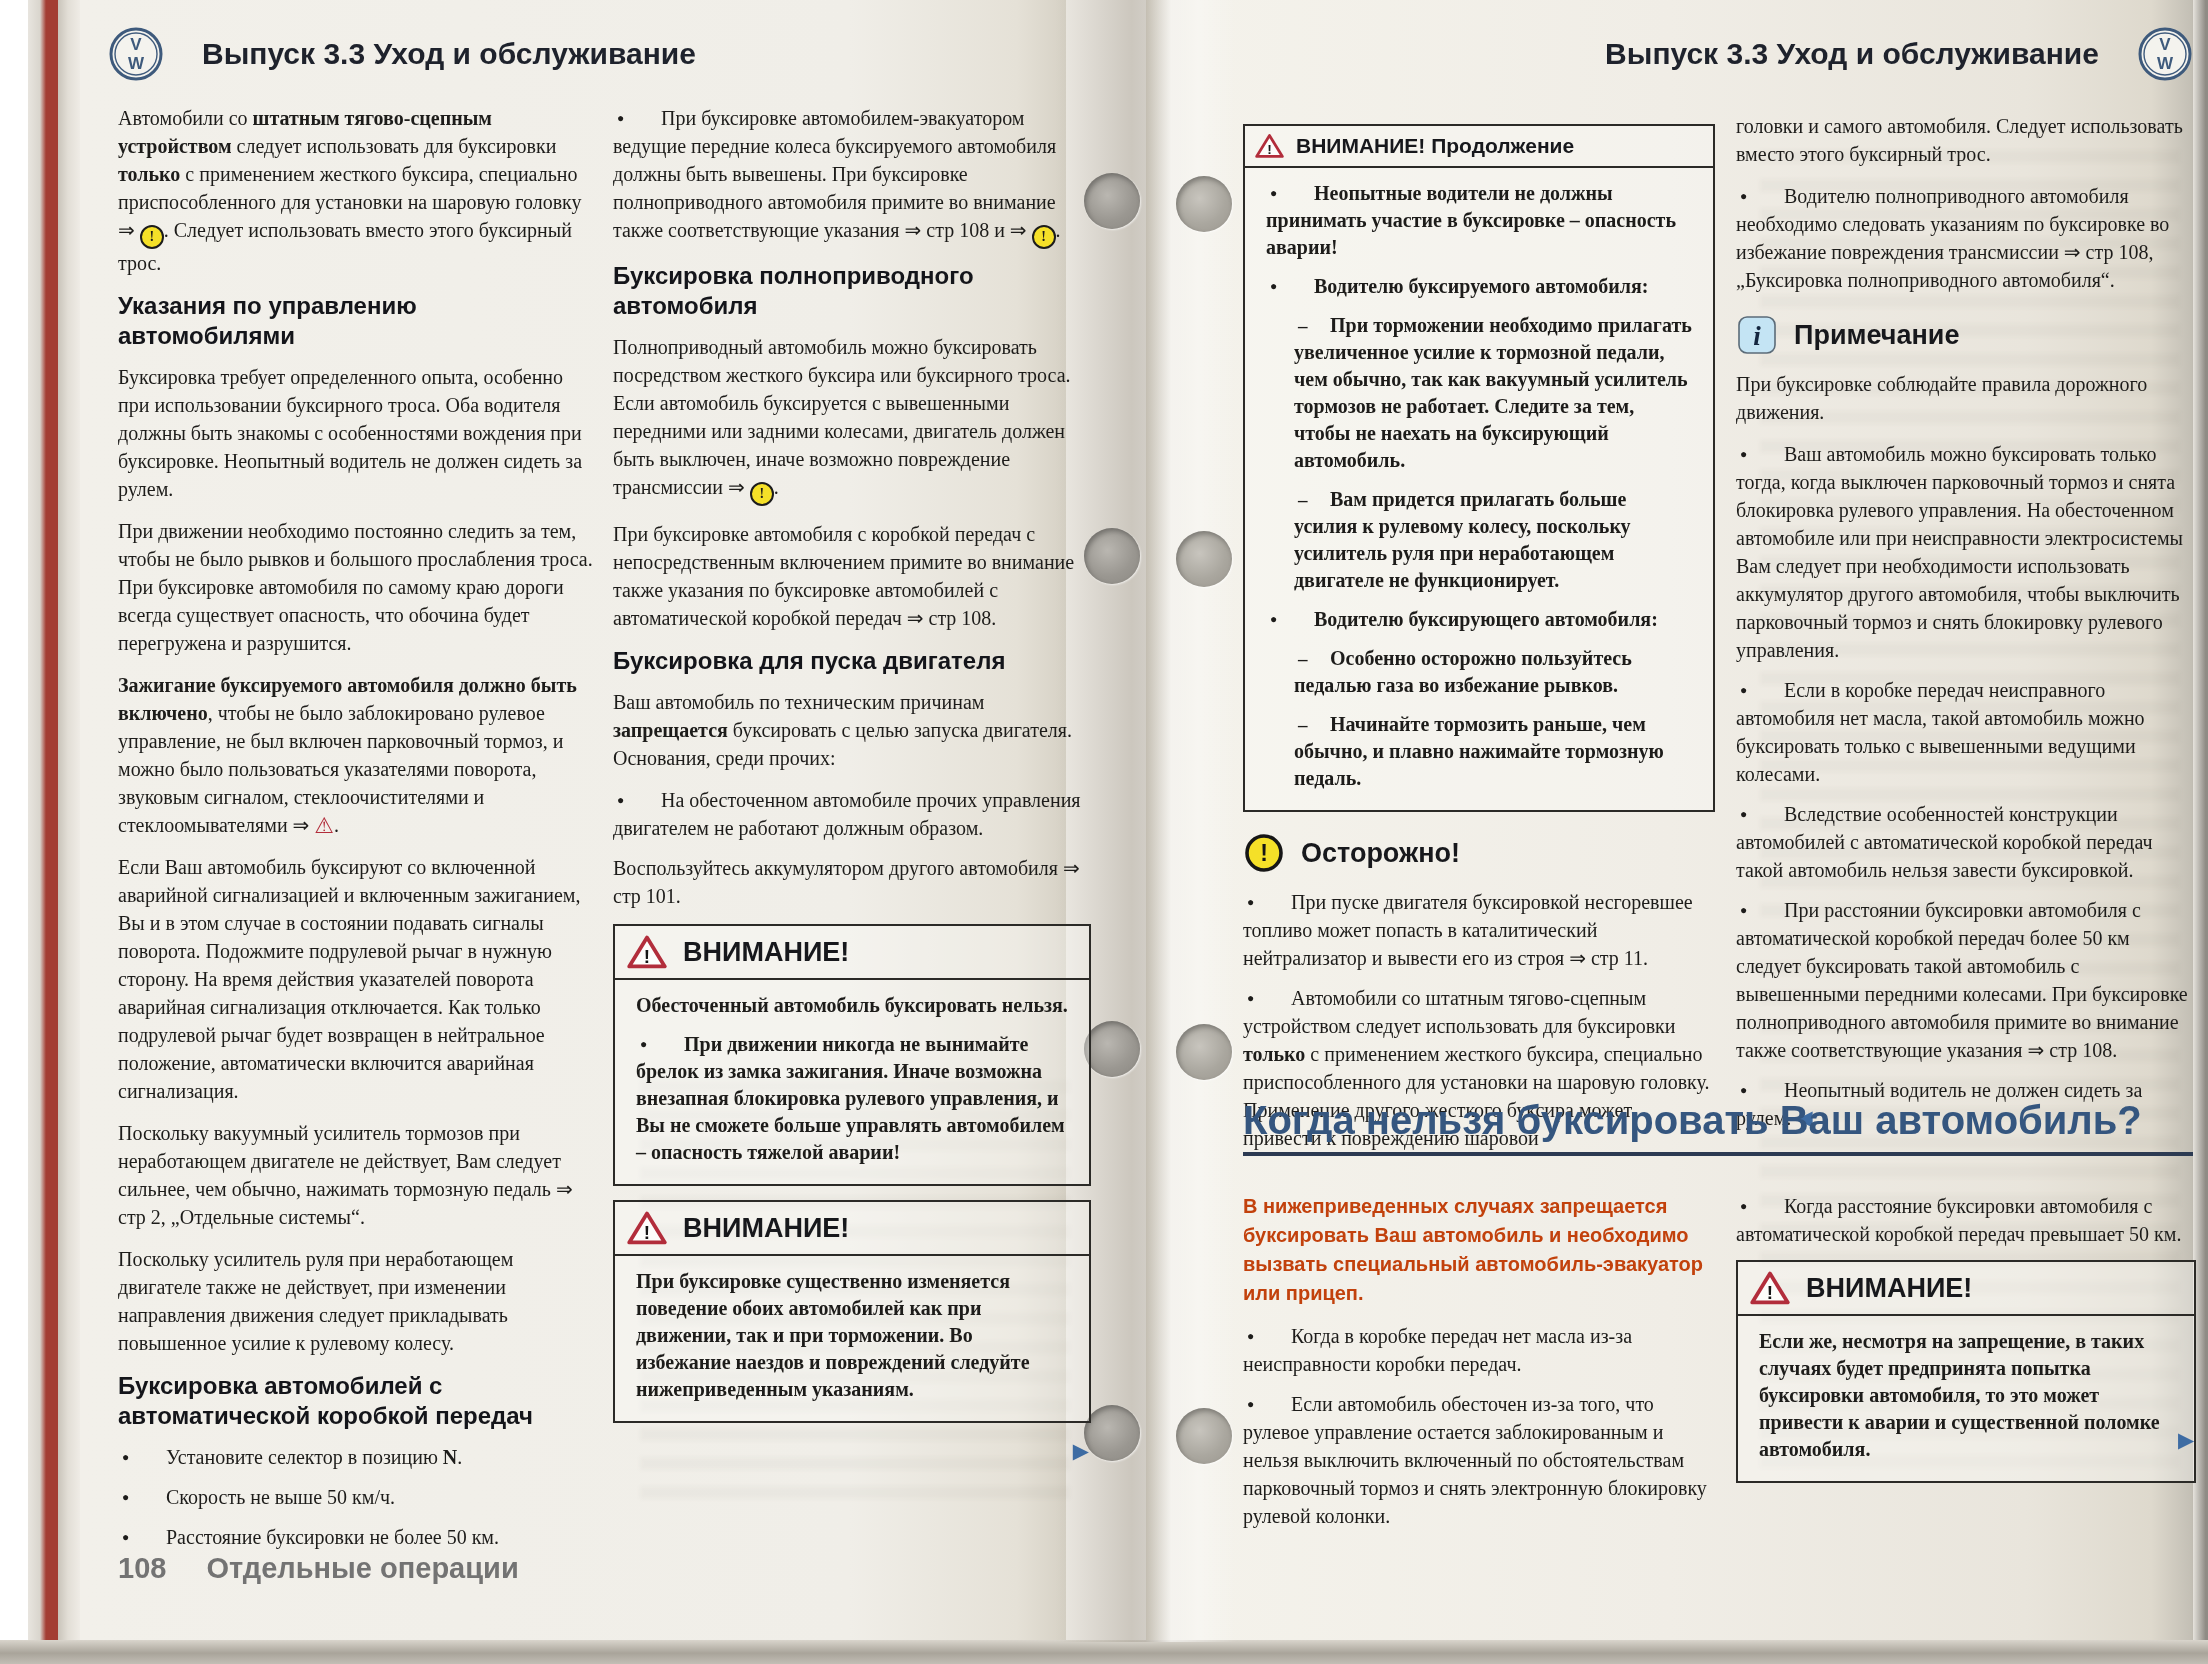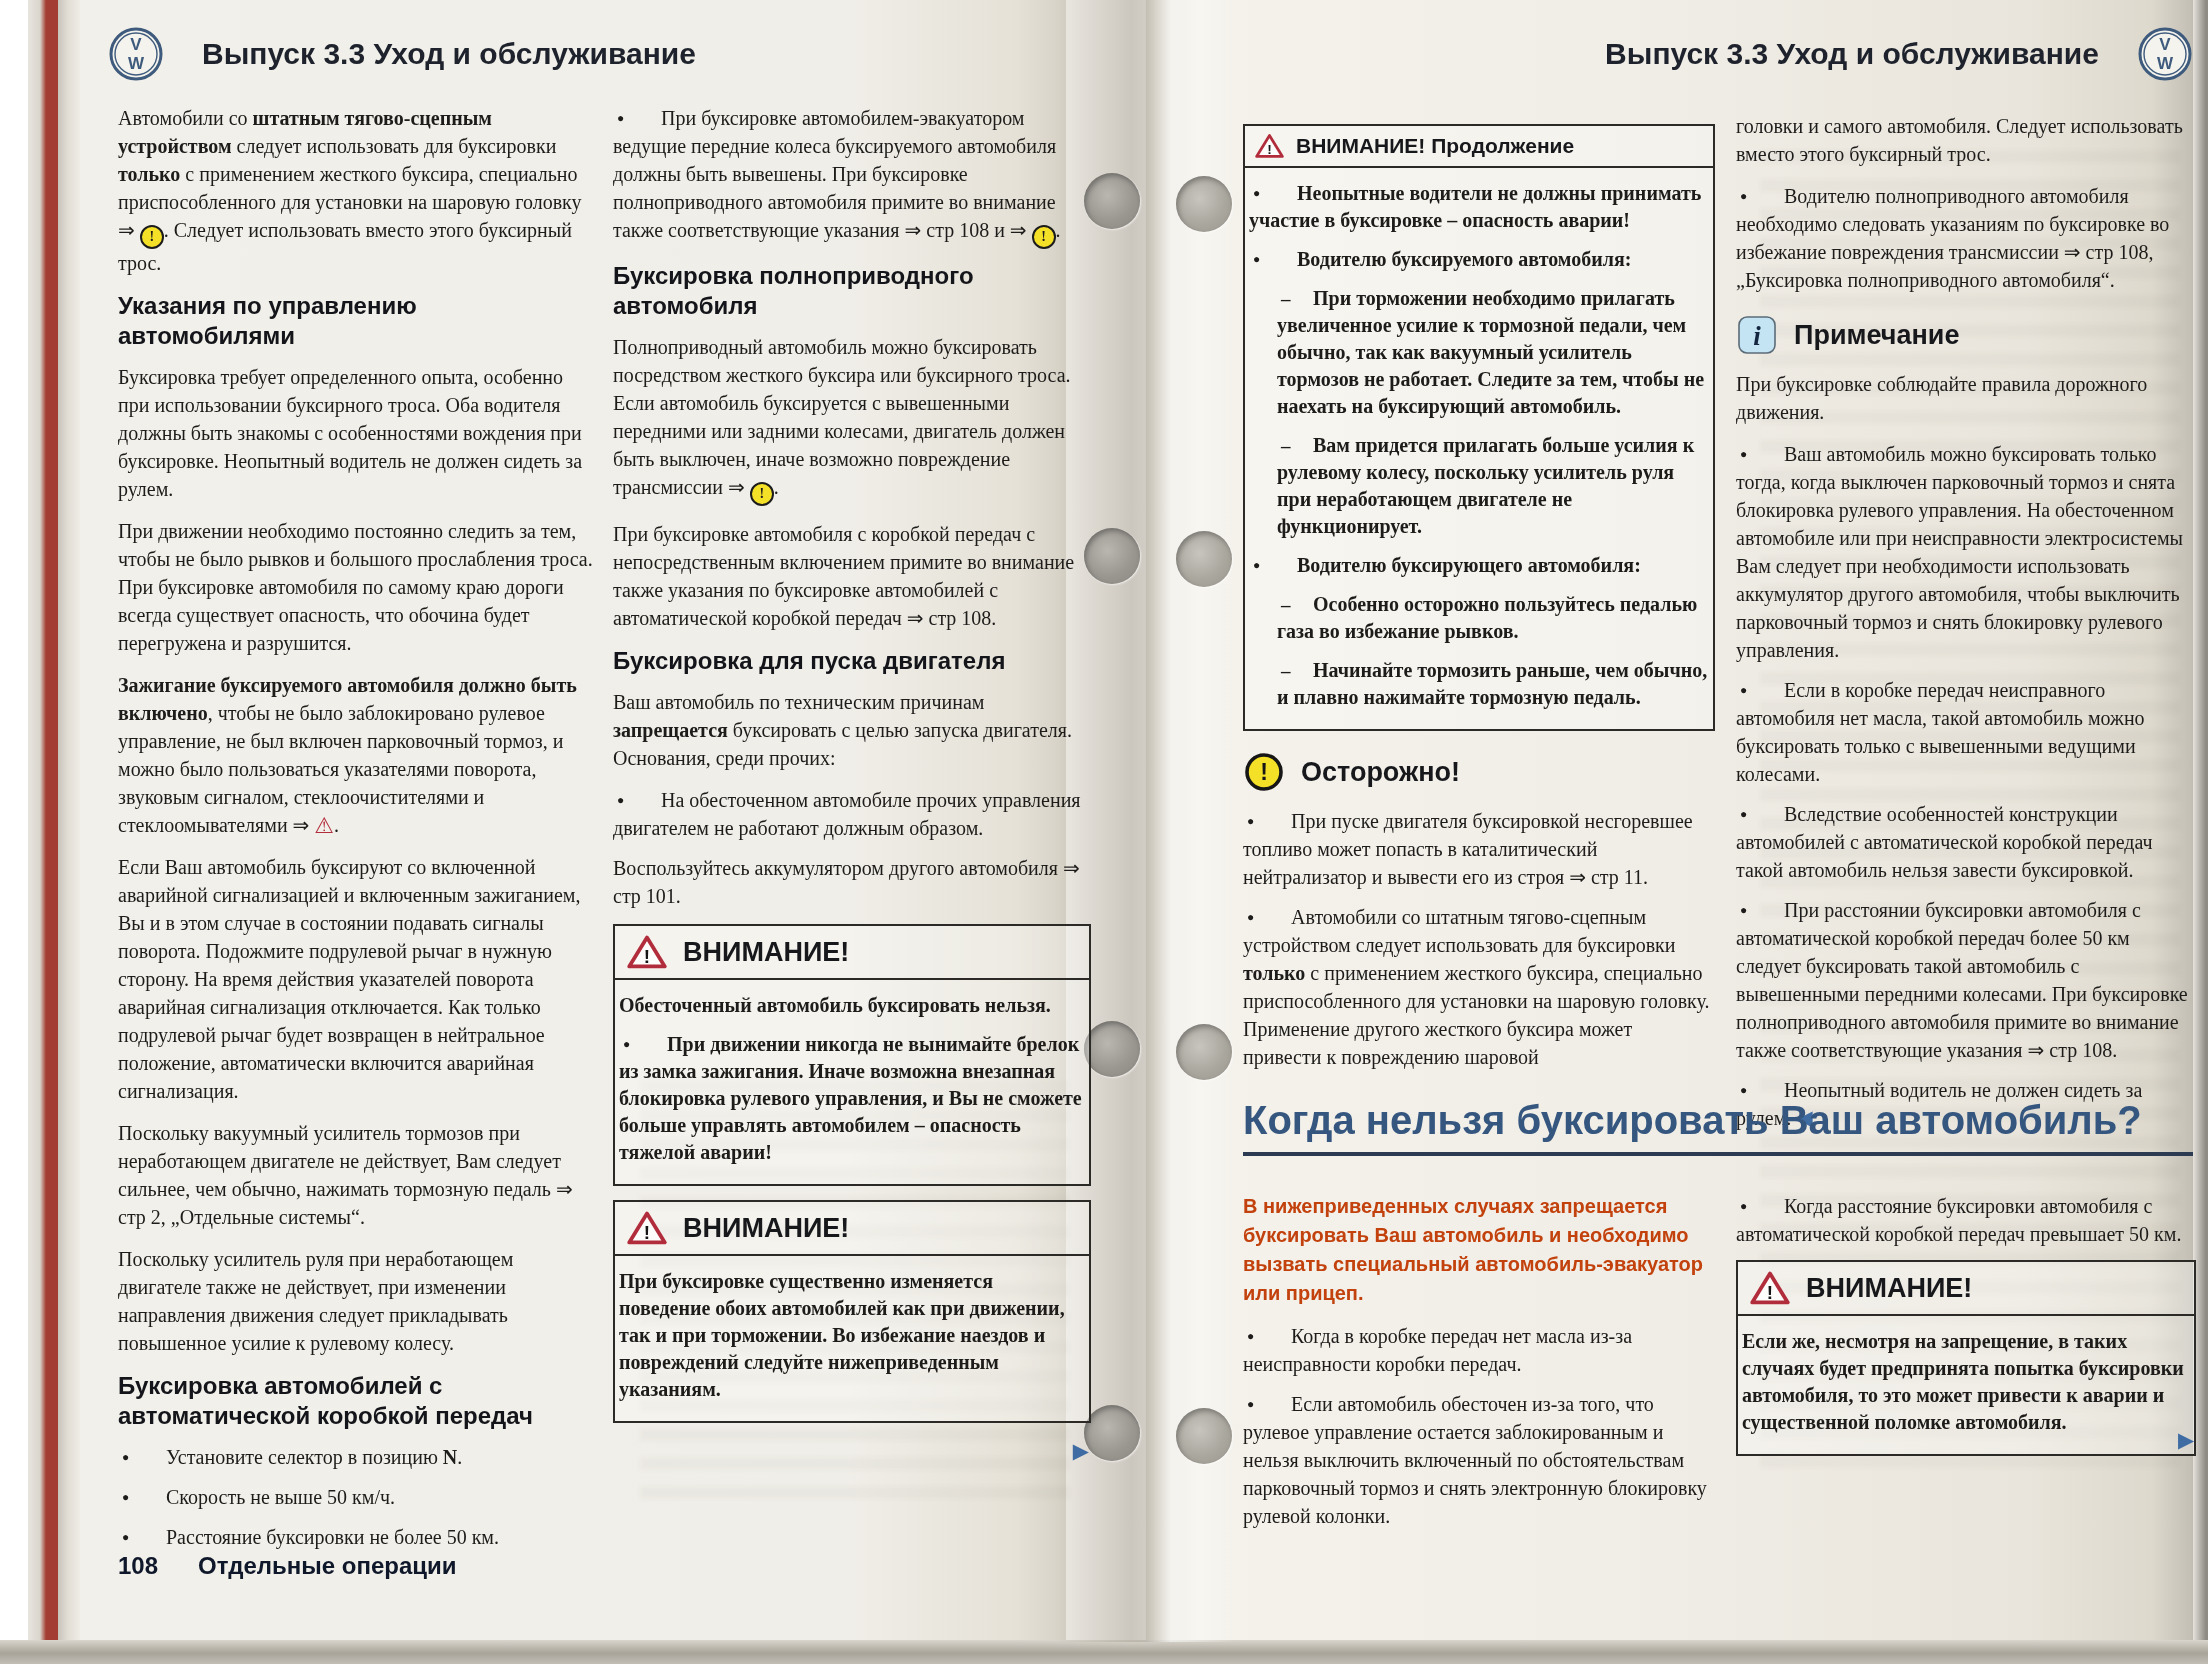--- a/index.html
+++ b/index.html
@@ -32,33 +32,33 @@
   .li{margin:0 0 12px;}
   .mk{display:inline-block;width:44px;padding-left:4px;font-size:12px;vertical-align:3px;}
   .dash{margin-left:28px;}
   .dash .mk{width:32px;font-size:19px;vertical-align:0;}
   .rb{font-weight:bold;}
   
   .warnbox{border:2px solid #2b2a27;background:rgba(253,252,249,.35);margin:12px 0 14px;}
   .wb-head{display:flex;align-items:center;gap:16px;padding:8px 12px;border-bottom:2px solid #2b2a27;
     font-family:"Liberation Sans",sans-serif;font-weight:bold;font-size:27px;color:#17181c;}
   .wb-head.small{font-size:21px;padding:6px 10px;gap:12px;}
-  .wb-body{padding:12px 4px 6px;font-weight:bold;line-height:27px;}
+  .wb-body{padding:12px 21px 6px;font-weight:bold;line-height:27px;}
   .wb-body p{margin:0 0 12px;}
   .sec-head{display:flex;align-items:center;gap:16px;font-family:"Liberation Sans",sans-serif;
     font-weight:bold;font-size:27px;color:#17181c;margin:20px 0 14px;}
   .blue-h{position:absolute;left:1243px;top:1100px;width:950px;font-family:"Liberation Sans",sans-serif;
     font-weight:bold;font-size:40px;line-height:40px;color:#35567f;padding-bottom:12px;
     border-bottom:4px solid #2c3a52;}
   .lead{font-family:"Liberation Sans",sans-serif;font-weight:bold;font-size:20px;line-height:29px;color:#c2410c;}
   
   .hdr{position:absolute;top:26px;display:flex;align-items:center;gap:38px;
     font-family:"Liberation Sans",sans-serif;font-weight:bold;font-size:30px;color:#1e222c;}
   .ftr{position:absolute;top:1552px;font-family:"Liberation Sans",sans-serif;font-weight:bold;
-    font-size:24px;color:#0f172a;}
+    font-size:29px;color:#737373;}
   .ftr span{margin-right:40px;}
   .ftr.right{left:1243px;width:950px;text-align:right;}
   .ftr.right span{margin:0 0 0 44px;}
   
   .ic-alert-circle{display:inline-flex;width:20px;height:20px;border-radius:50%;background:#f5e028;
     border:2px solid #1c1c1c;align-items:center;justify-content:center;font-size:14px;font-weight:bold;
     vertical-align:-4px;line-height:1;}
   .ic-warn-tri{color:#b22d3b;font-size:22px;line-height:1;vertical-align:-1px;}
   .ic-nav-right,.ic-nav-left{color:#3e6ca3;font-size:21px;line-height:1;}
   .nav-row{text-align:right;padding-right:2px;}

